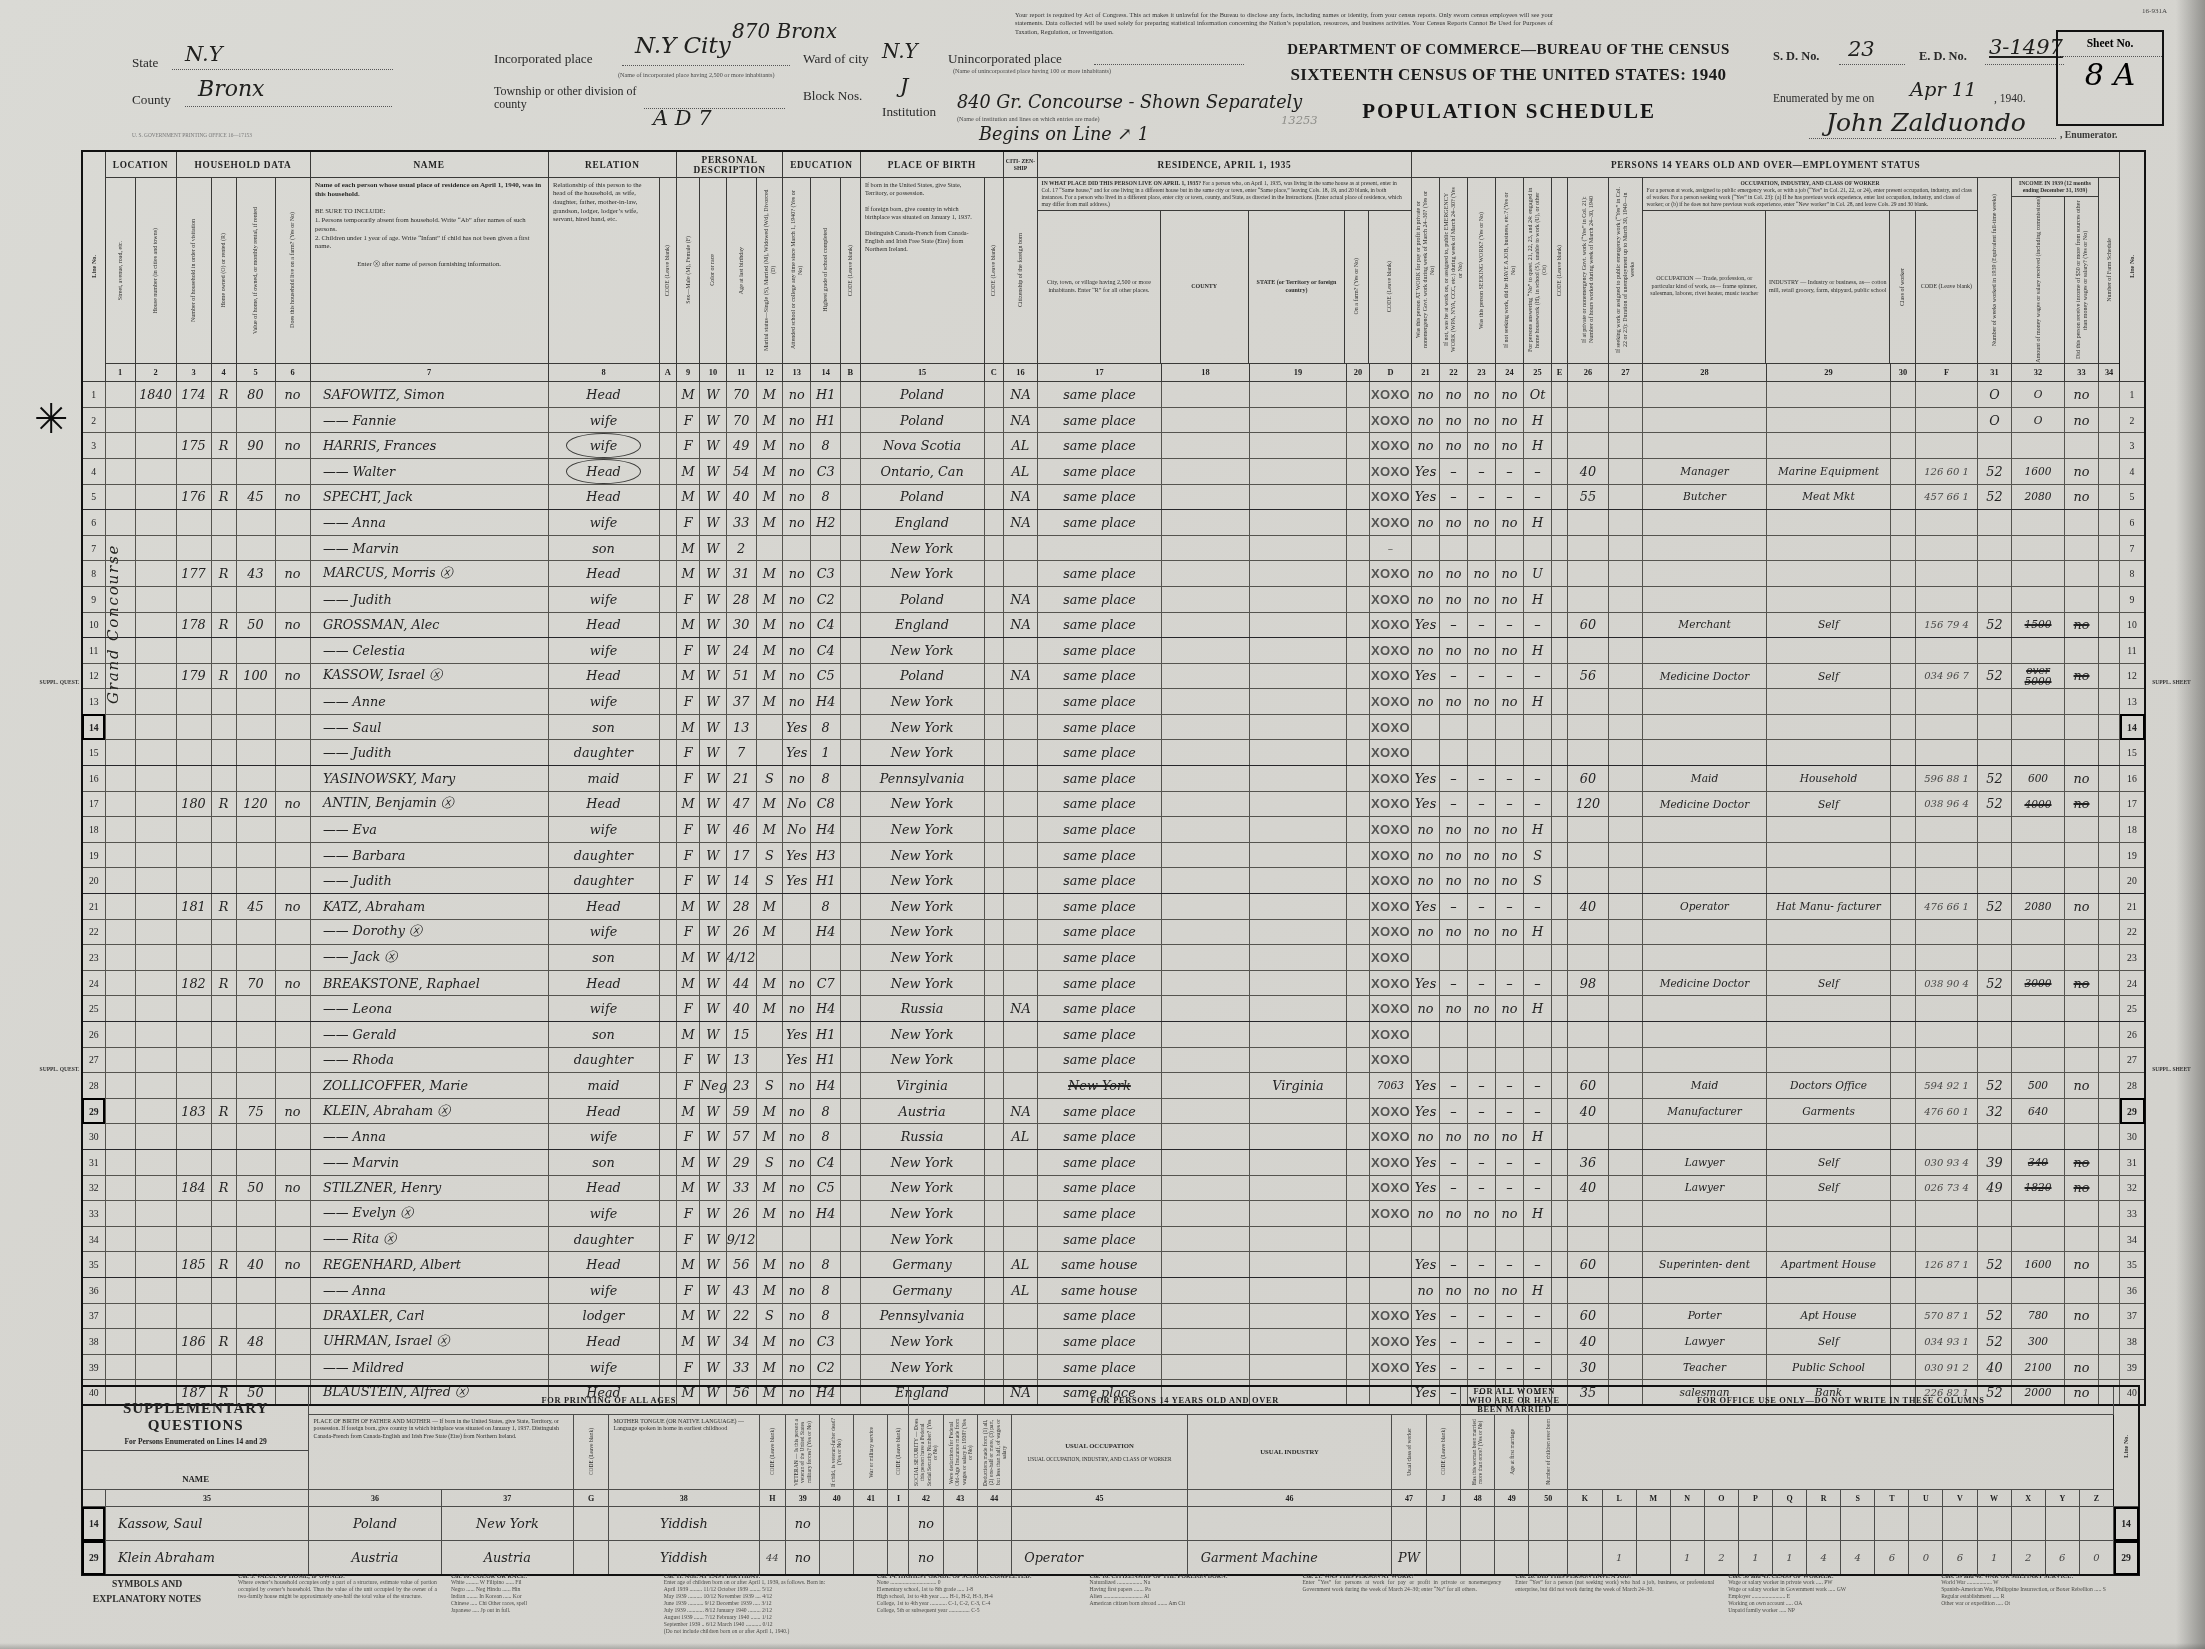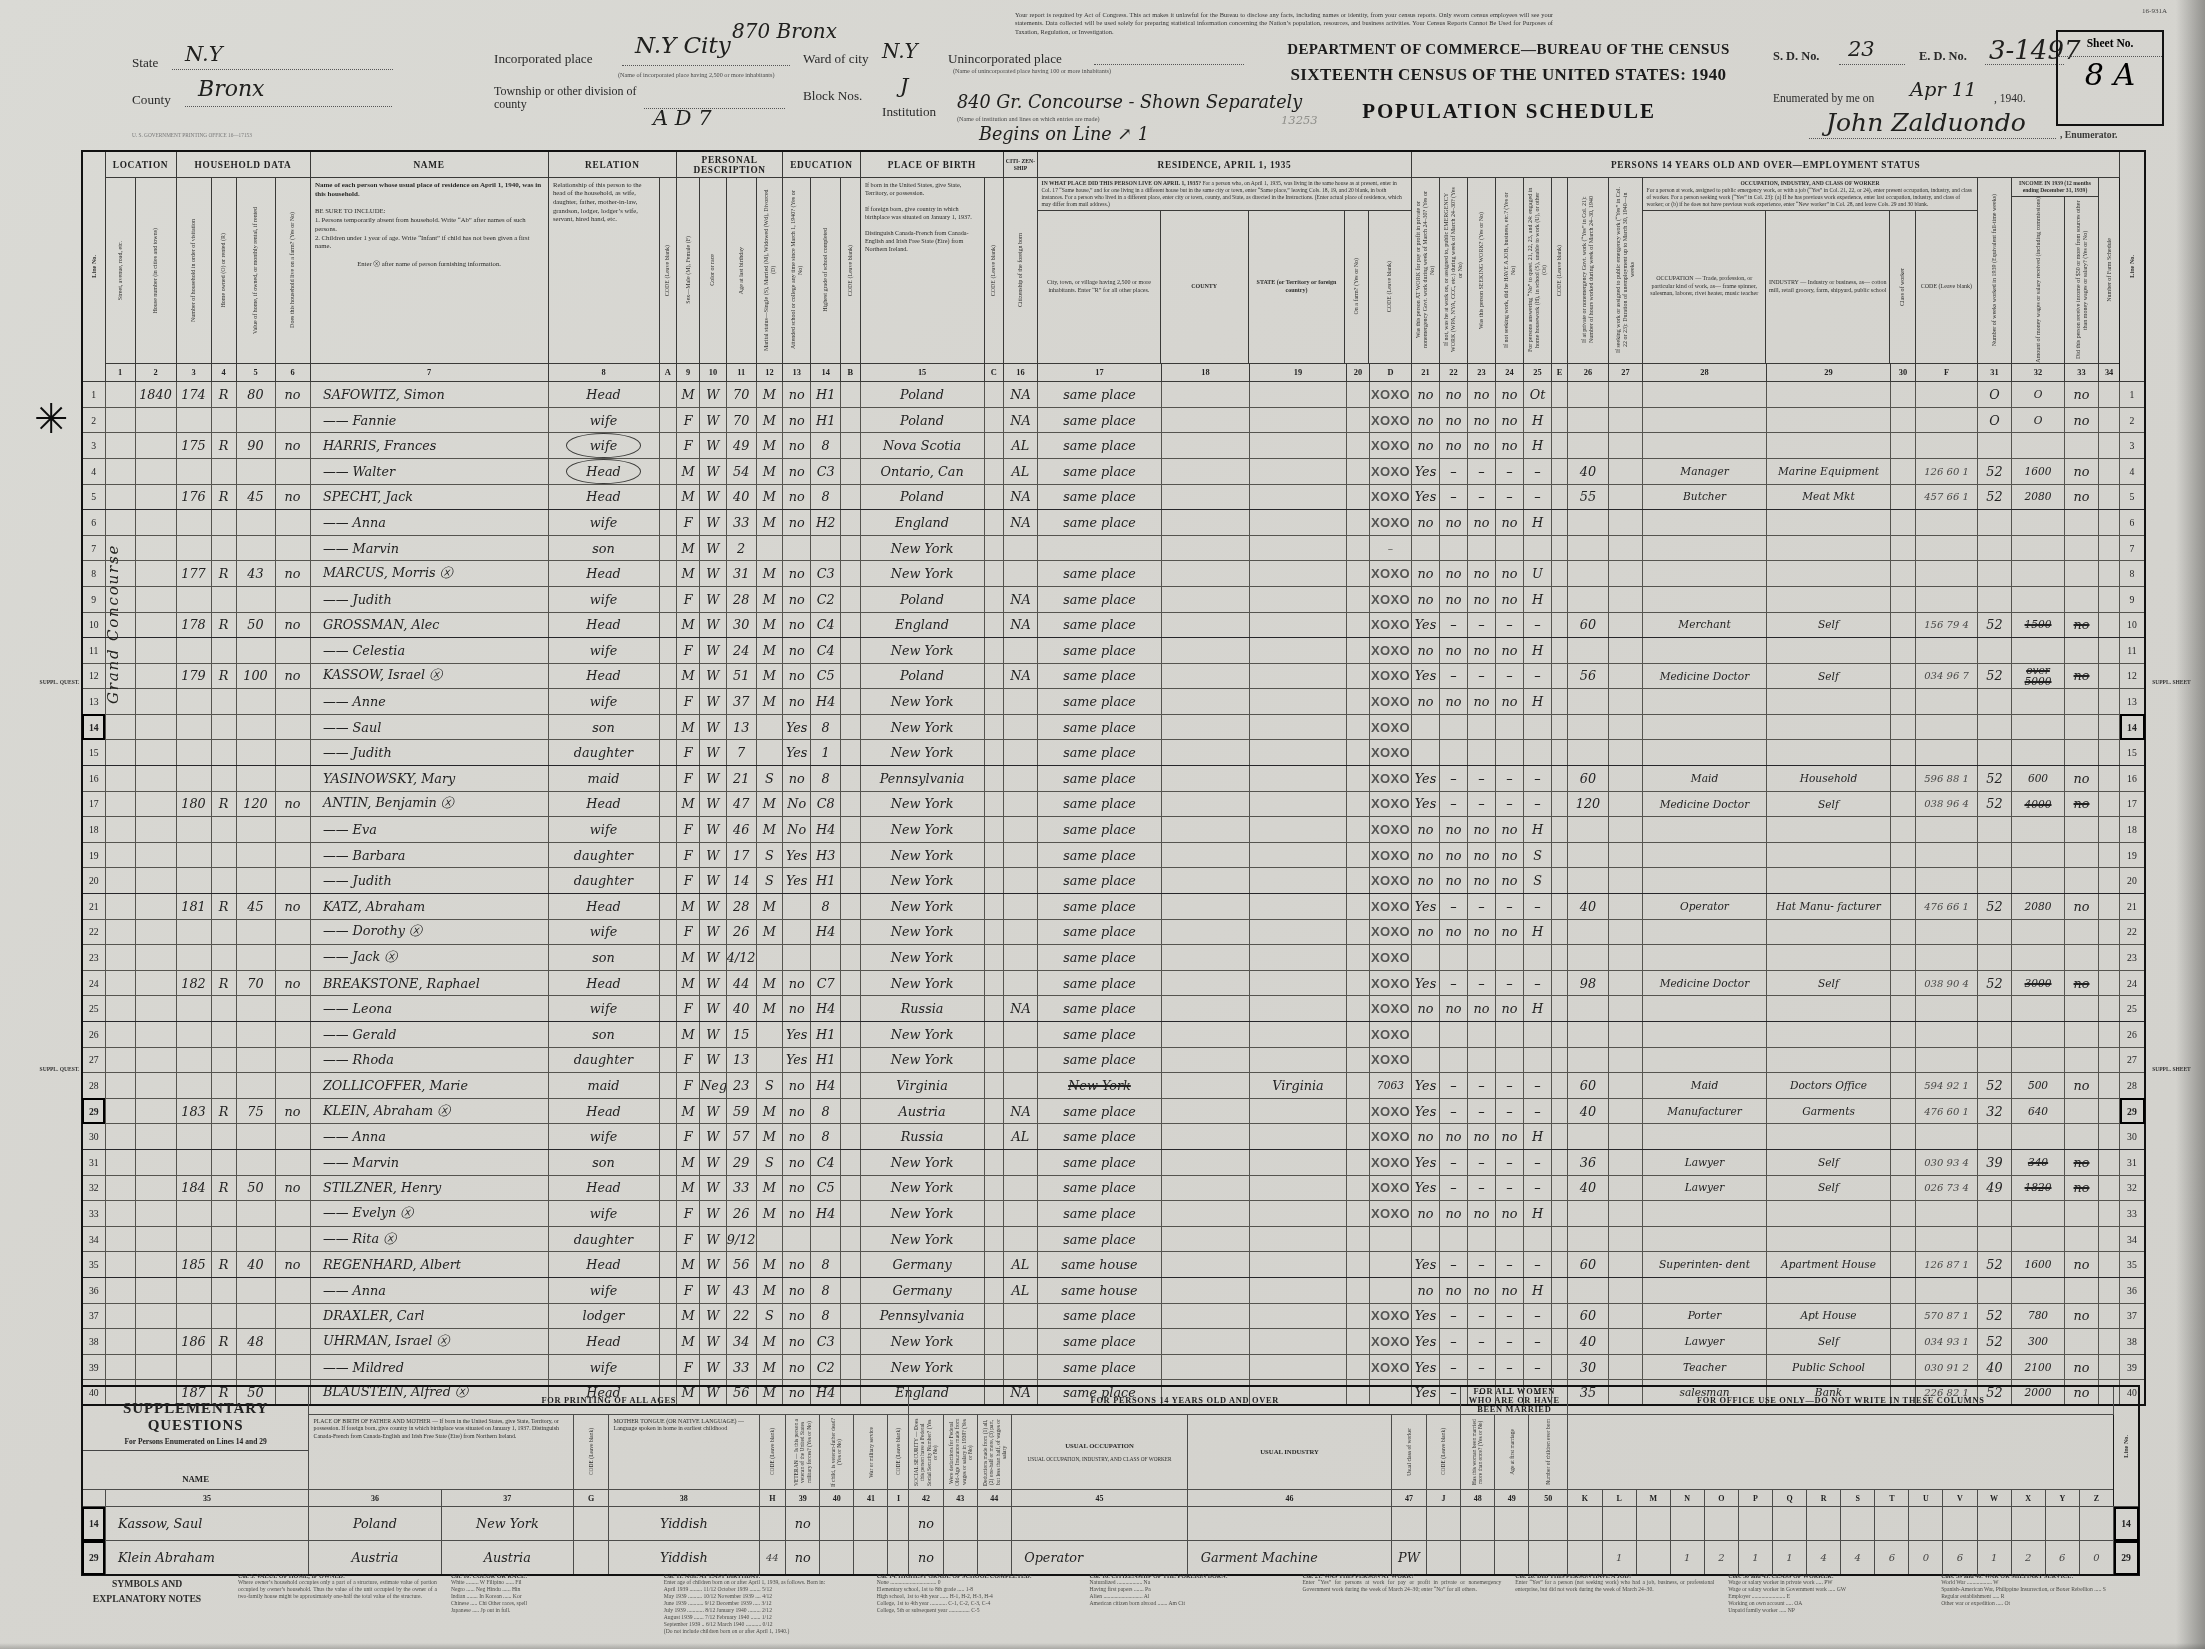--- a/index.html
+++ b/index.html
@@ -129,21 +129,21 @@
 
     <span class="lbl" style="position:absolute;left:882px;top:104px;">Institution</span>
     <span class="hw" style="position:absolute;left:957px;top:92px;font-size:17.6px;">840 Gr. Concourse - Shown Separately</span>
     <span class="sublbl" style="position:absolute;left:957px;top:115px;">(Name of institution and lines on which entries are made)</span>
     <span class="hw" style="position:absolute;left:979px;top:124px;font-size:17.6px;">Begins on Line ↗ 1</span>
 
     <span class="lbl" style="position:absolute;left:1773px;top:49px;font-weight:bold;font-size:12.4px;">S. D. No.</span>
     <span class="hw" style="position:absolute;left:1848px;top:37px;font-size:21px;">23</span>
     <span class="dotline" style="position:absolute;left:1839px;top:64px;width:66px;"></span>
     <span class="lbl" style="position:absolute;left:1919px;top:49px;font-weight:bold;font-size:12.4px;">E. D. No.</span>
-    <span class="hw" style="position:absolute;left:1989px;top:35px;font-size:26px;">3-1497</span>
+    <span class="hw" style="position:absolute;left:1989px;top:35px;font-size:21px;text-decoration:underline;">3-1497</span>
     <span class="dotline" style="position:absolute;left:1985px;top:64px;width:79px;"></span>
 
     <span class="lbl" style="position:absolute;left:1773px;top:92px;font-size:11.5px;">Enumerated by me on</span>
     <span class="hw" style="position:absolute;left:1910px;top:78px;font-size:19.4px;">Apr 11</span>
     <span class="lbl" style="position:absolute;left:1994px;top:92px;font-size:11.5px;">, 1940.</span>
     <span class="hw" style="position:absolute;left:1826px;top:108px;font-size:25px;">John Zalduondo</span>
     <span class="dotline" style="position:absolute;left:1809px;top:138px;width:247px;"></span>
     <span class="lbl" style="position:absolute;left:2060px;top:129px;font-size:9.7px;font-weight:bold;color:#3a3a38;">, Enumerator.</span>
 
     <div class="sheetbox">

